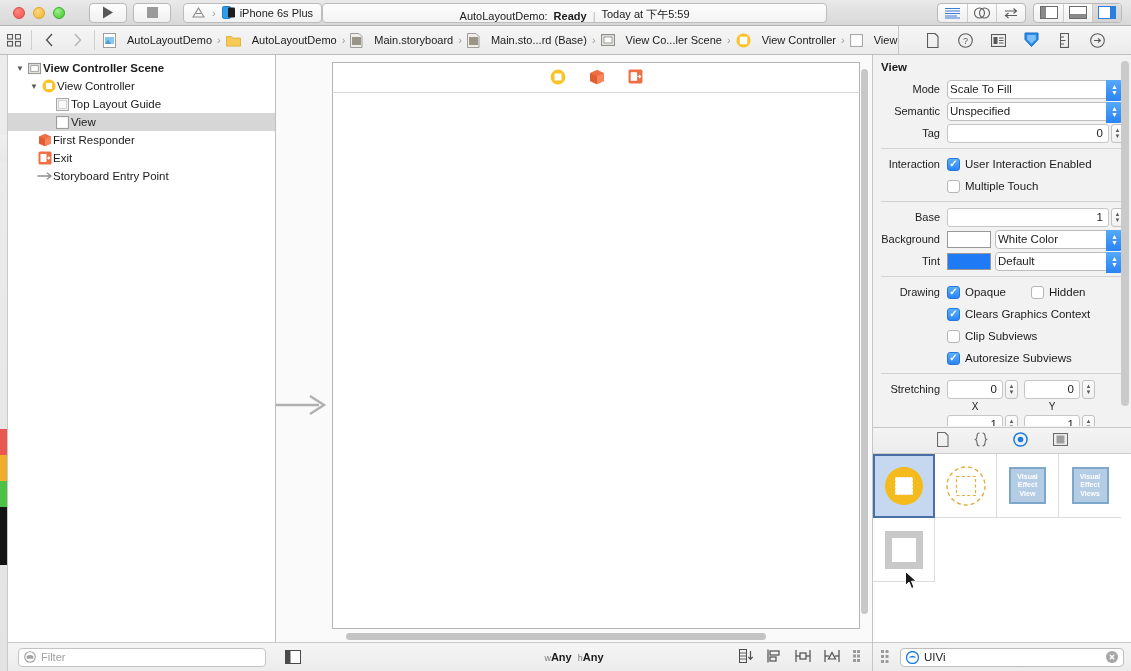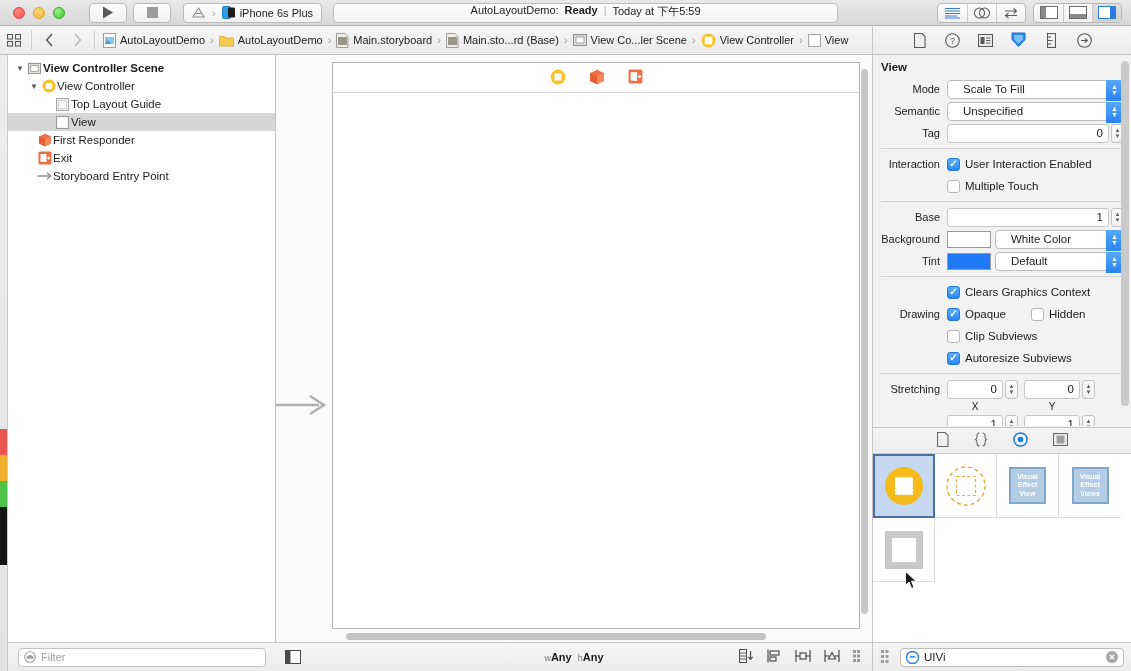--- a/index.html
+++ b/index.html
@@ -34,24 +34,24 @@
   .run-btn { width: 38px; margin-left: 24px; }
   .stop-btn { width: 38px; margin-left: 6px; }
   .scheme-btn {
     margin-left: 12px; height: 20px; padding: 0 8px;
     display:flex; align-items:center; gap:4px;
     background: linear-gradient(#fefefe,#f1f1f1);
     border:1px solid #bcbcbc; border-radius:4px;
     white-space: nowrap;
   }
   .status-box {
-    margin-left: 11px; height: 20px; flex: 0 0 505px;
+    height: 20px; flex: 0 0 505px;
     background: linear-gradient(#fdfdfd,#f3f3f3);
     border: 1px solid #bdbdbd; border-radius: 4px;
-    display:flex; align-items:flex-start; justify-content:center; gap:6px;
+    display:flex; align-items:flex-end; justify-content:center; gap:6px;
     font-size: 11px;
   }
   .status-sep { color:#b5b5b5; }
   .toolbar-right { margin-left:auto; display:flex; align-items:center; gap:7px; margin-right: 9px; }
   .seg {
     display:flex; background: linear-gradient(#fdfdfd,#efefef);
     border:1px solid #b9b9b9; border-radius:4px; height:20px; overflow:hidden;
   }
   .seg > div { width: 29px; display:flex; align-items:center; justify-content:center; border-left:1px solid #ccc; }
   .seg > div:first-child { border-left:none; }
@@ -61,21 +61,21 @@
   .jumpbar {
     position:absolute; left:0; top:26px; width:1131px; height:29px;
     background: linear-gradient(#f6f6f6,#ebebeb);
     border-bottom:1px solid #bebebe;
     display:flex; align-items:center;
   }
   .jb-left { display:flex; align-items:center; height:100%; }
   .jb-icon { width:28px; display:flex; align-items:center; justify-content:center; }
   .jb-div { width:1px; height:20px; background:#cfcfcf; margin:0 3px; }
   .crumbs { display:flex; align-items:center; flex:1; height:100%; padding-left:4px; }
-  .crumb { display:flex; align-items:center; gap:4px; padding:0 1px; white-space:nowrap; }
+  .crumb { display:flex; align-items:center; gap:11px; padding:0 1px; white-space:nowrap; }
   .crumb .lbl { font-size:11px; }
   .chev { color:#9a9a9a; font-size:11px; margin:0 4px; }
   .inspector-tabs-top {
     width:259px; height:100%;
     border-left:1px solid #c6c6c6;
     display:flex; align-items:center; justify-content:center; gap:17px;
   }
   .itab { width:16px; height:16px; display:flex; align-items:center; justify-content:center; cursor:default; }
 
   
@@ -148,21 +148,21 @@
   .inspector {
     position:absolute; left:872px; top:55px; width:259px; height:616px;
     background:#f2f2f2; border-left:1px solid #c6c6c6;
   }
   .insp-scroll { position:absolute; left:0; top:0; width:259px; height:371px; background:#f2f2f2; overflow:hidden; }
   .insp-title { padding:6px 0 5px 8px; font-weight:bold; font-size:11.5px; }
   .row { display:flex; align-items:center; height:22px; padding-right:8px; }
   .lab { width:74px; text-align:right; padding-right:7px; font-size:11px; color:#1b1b1b; flex:0 0 auto;}
   .popup {
     flex:1; height:19px; background:#fff; border:1px solid #bdbdbd; border-radius:4px;
-    display:flex; align-items:center; position:relative; padding-left:15px; font-size:11.5px;
+    display:flex; align-items:center; position:relative; padding-left:2px; font-size:11.5px;
   }
   .popup .stepper-blue {
     position:absolute; right:0; top:-1px; width:17px; height:21px;
     background:linear-gradient(#55a9fb,#2a84f4); border-radius:0 4px 4px 0;
     display:flex; flex-direction:column; align-items:center; justify-content:center; color:#fff;
     font-size:7px; line-height:6px;
   }
   .numfield {
     height:19px; background:#fff; border:1px solid #c6c6c6; border-radius:3px;
     display:flex; align-items:center; justify-content:flex-end; padding-right:5px; font-size:11.5px;
@@ -753,30 +753,30 @@
           <span class="stepper-blue">
               <span>▲</span>
               <span>▼</span>
             </span>
         </div>
       </div>
 
       <div class="sep"></div>
 
       <div class="row">
-        <span class="lab"></span>
-        <span class="cb on"></span>
-        <span class="cbl">Clears Graphics Context</span>
-      </div>
-      <div class="row">
         <span class="lab">Drawing</span>
         <span class="cb on"></span>
         <span class="cbl" style="width:66px;">Opaque</span>
         <span class="cb"></span>
         <span class="cbl">Hidden</span>
+      </div>
+      <div class="row">
+        <span class="lab"></span>
+        <span class="cb on"></span>
+        <span class="cbl">Clears Graphics Context</span>
       </div>
       <div class="row">
         <span class="lab"></span>
         <span class="cb"></span>
         <span class="cbl">Clip Subviews</span>
       </div>
       <div class="row">
         <span class="lab"></span>
         <span class="cb on"></span>
         <span class="cbl">Autoresize Subviews</span>

